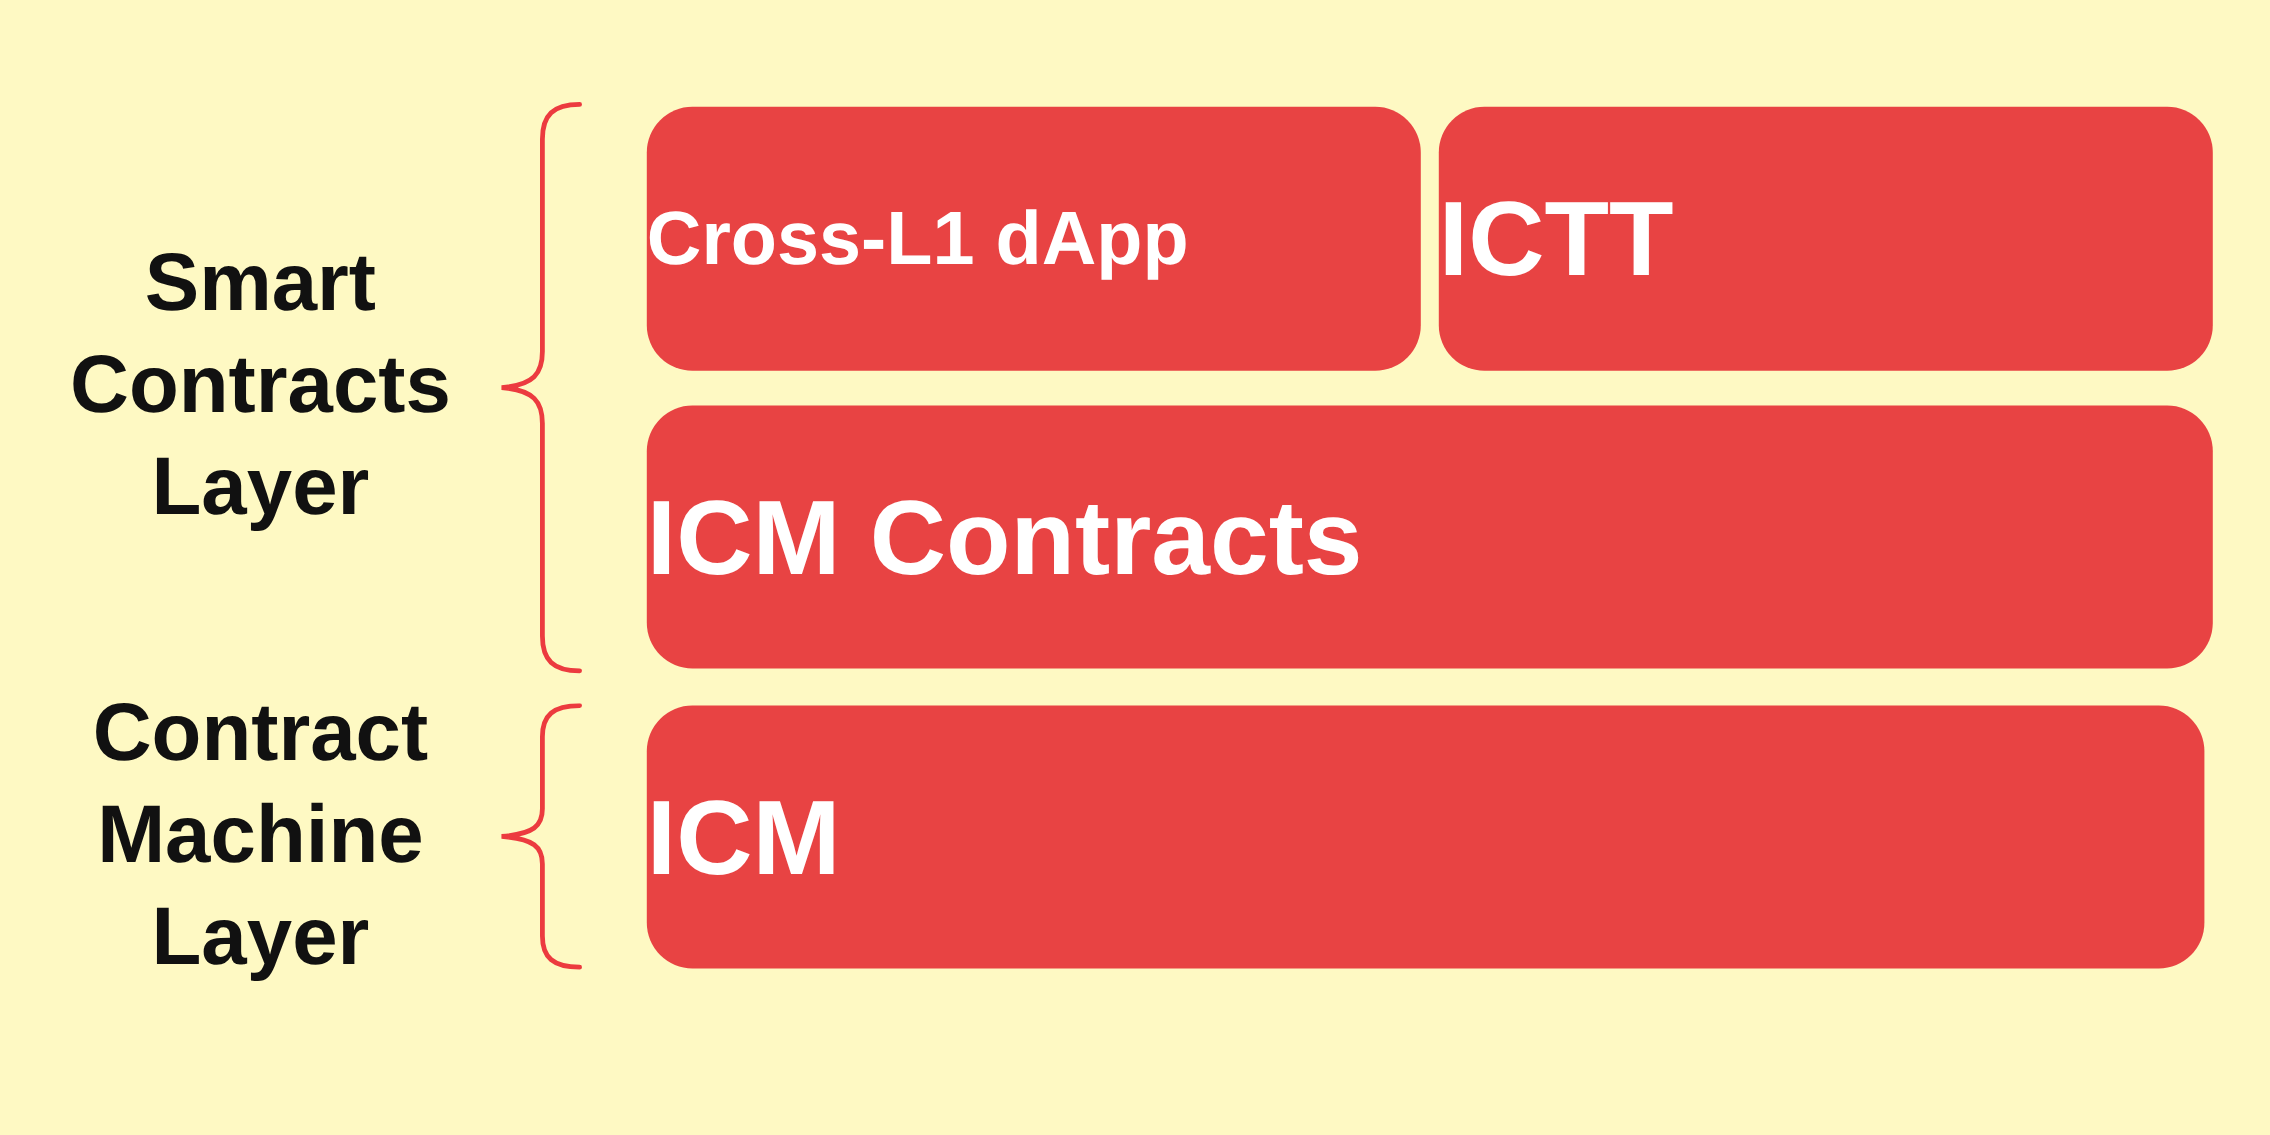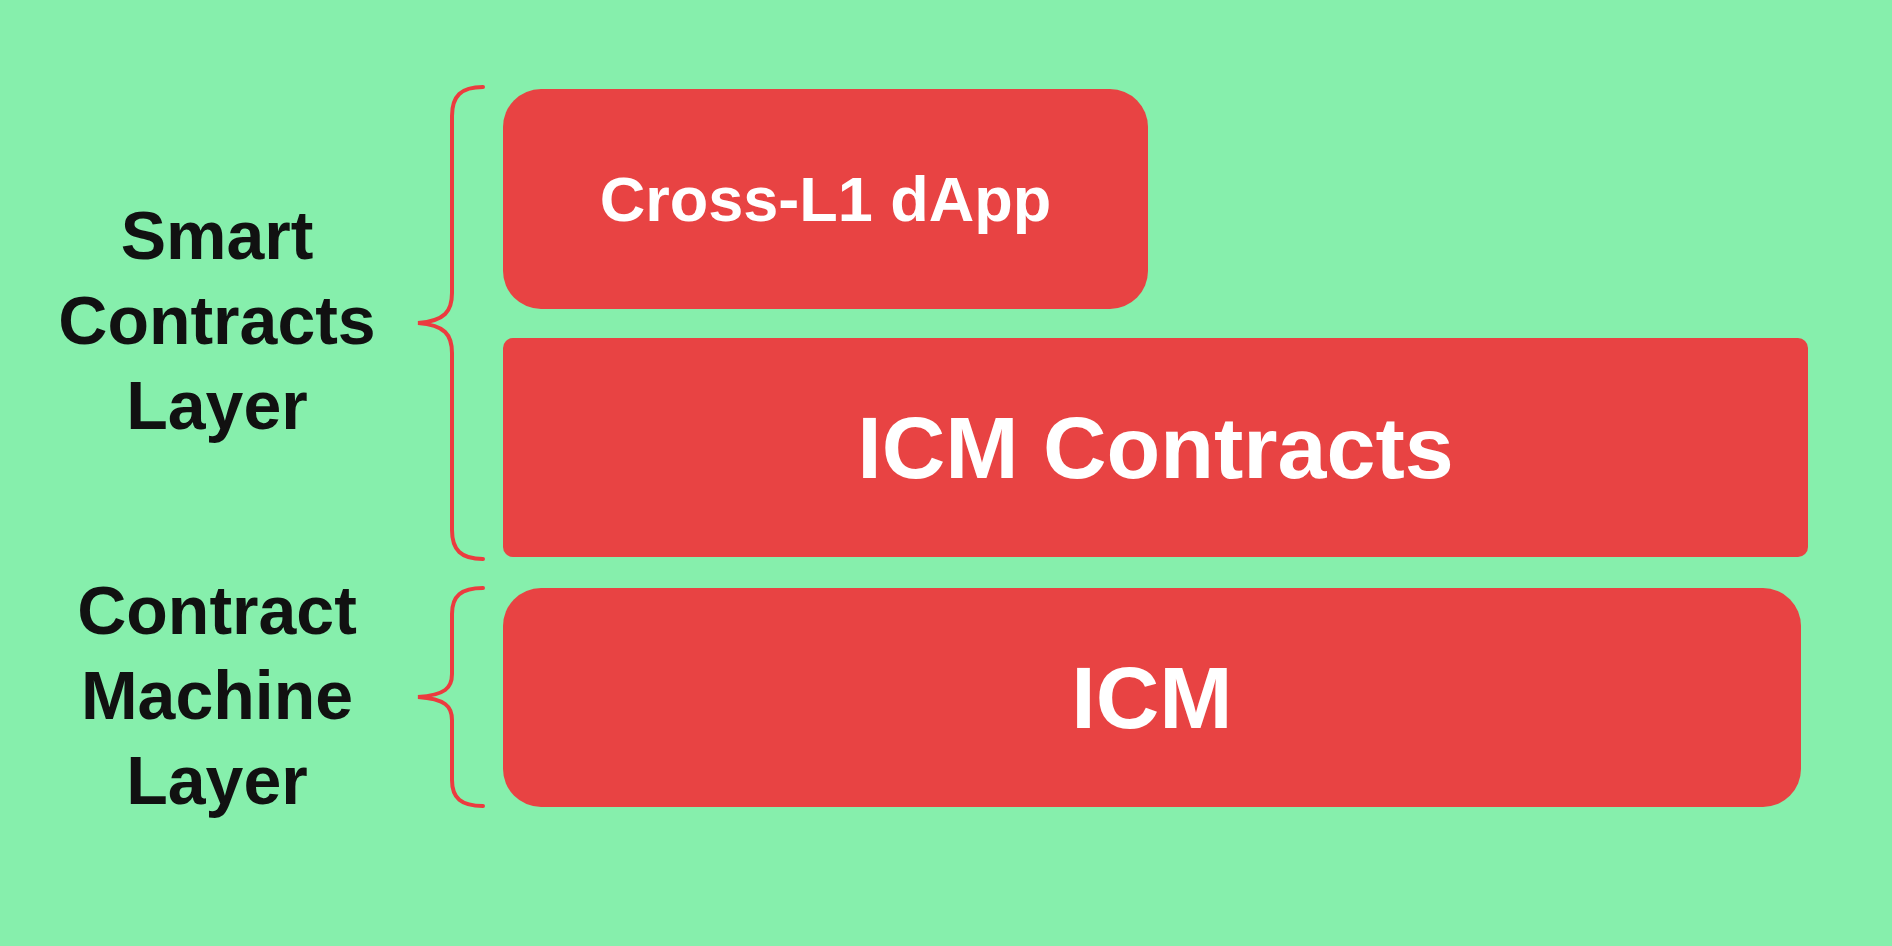--- a/index.html
+++ b/index.html
@@ -4,21 +4,21 @@
 <style>
   html, body {
     margin: 0;
     padding: 0;
     background: #ffffff;
   }
   .canvas {
     position: relative;
     width: 1892px;
     height: 946px;
-    background: #86efac;
+    background: #fef9c3;
     overflow: hidden;
     font-family: "Liberation Sans", sans-serif;
   }
   .side-label {
     position: absolute;
     width: 400px;
     left: 17px;
     text-align: center;
     color: #111111;
     font-weight: 700;
@@ -36,28 +36,28 @@
   }
   .brace-smart { top: 85px;  height: 478px; }
   .brace-vm    { top: 586px; height: 224px; }
 
   .box {
     position: absolute;
     background: #e84343;
     border-radius: 38px;
     display: flex;
     align-items: center;
-    justify-content: center;
     color: #ffffff;
     font-weight: 700;
     text-align: center;
+    margin-left: 36px;
   }
   .box-cross   { left: 503px;  top: 89px;  width: 645px;  height: 220px; font-size: 63px; }
   .box-ictt    { left: 1163px; top: 89px;  width: 645px;  height: 220px; font-size: 88px; }
-  .box-icm-c   { left: 503px;  top: 338px; width: 1305px; height: 219px; font-size: 88px; border-radius: 10px; }
+  .box-icm-c   { left: 503px;  top: 338px; width: 1305px; height: 219px; font-size: 88px; }
   .box-icm     { left: 503px;  top: 588px; width: 1298px; height: 219px; font-size: 88px; }
 </style>
 </head>
 <body>
 
 <div class="canvas">
 
   <div class="side-label side-label-smart">
     <div>Smart</div>
     <div>Contracts</div>
@@ -87,20 +87,23 @@
              C 38,102 31,109 4,111
              C 31,113 38,120 38,134
              L 38,194
              C 38,212 47,220 69,220" fill="none" stroke="#ec3b3f" stroke-width="4" stroke-linecap="round"></path>
   </svg>
 
   <div class="box box-cross">
     <span>Cross-L1 dApp</span>
   </div>
 
+  <div class="box box-ictt">
+    <span>ICTT</span>
+  </div>
 
   <div class="box box-icm-c">
     <span>ICM Contracts</span>
   </div>
 
   <div class="box box-icm">
     <span>ICM</span>
   </div>
 
 </div>

